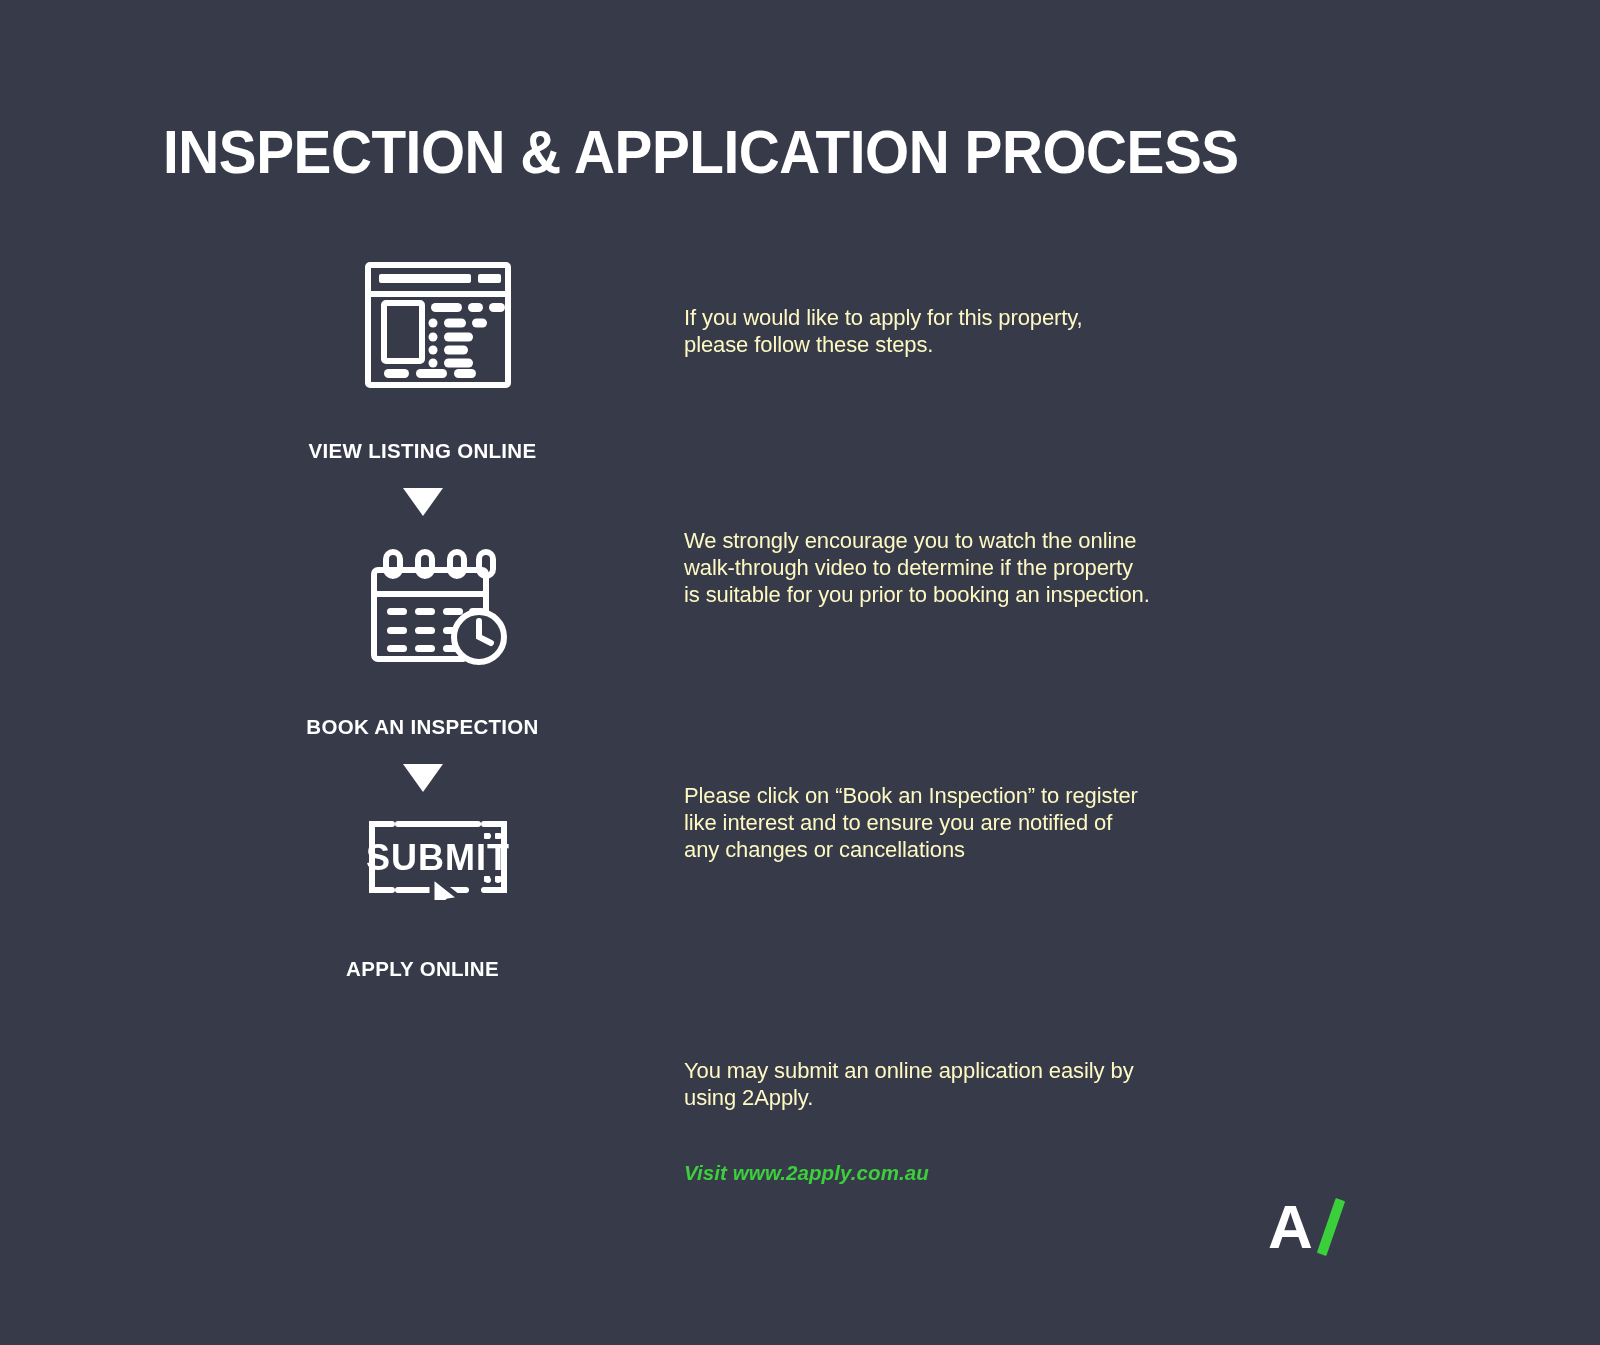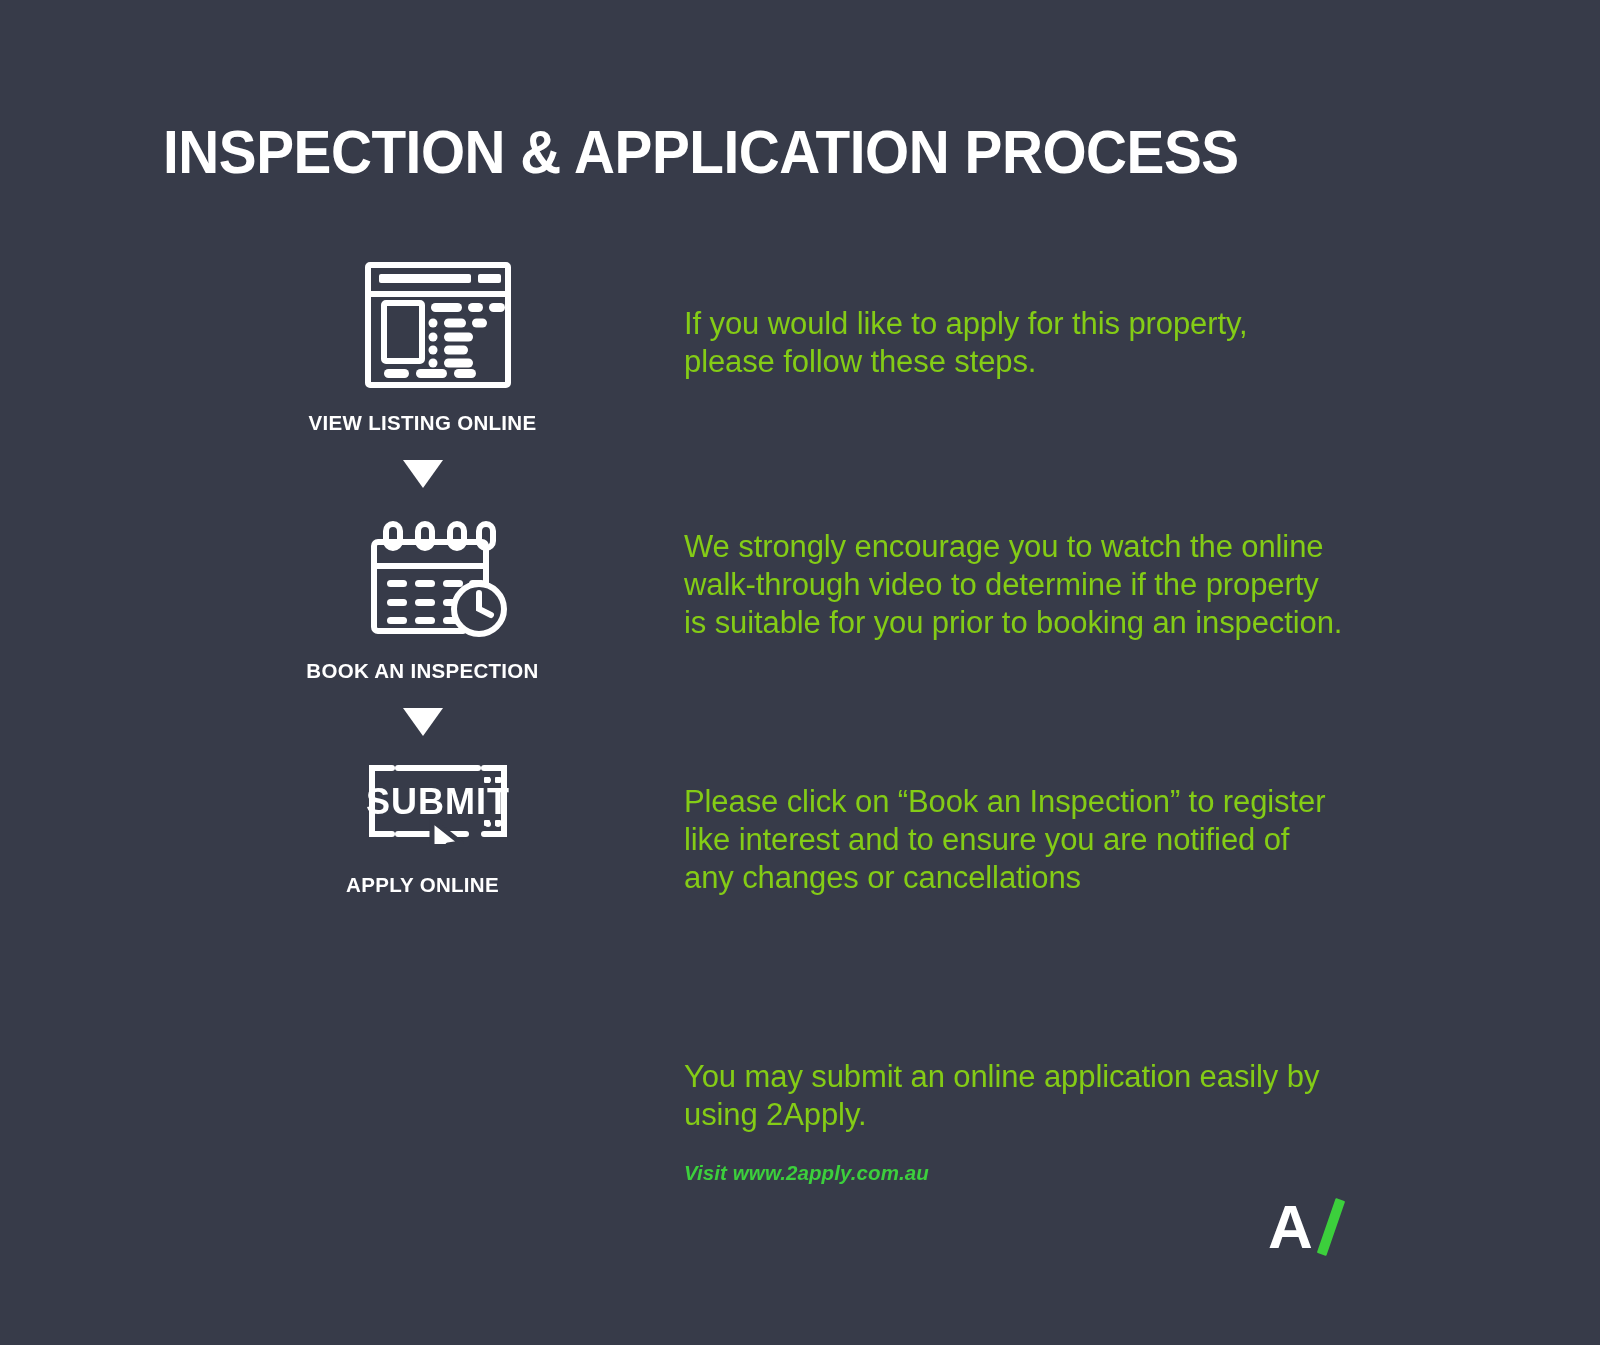--- a/index.html
+++ b/index.html
@@ -56,20 +56,21 @@
     margin-left: 31px;
   }
   .step-label {
     color: #ffffff;
     font-size: 20.5px;
     font-weight: bold;
     letter-spacing: 0.3px;
     text-align: left;
     line-height: 1.28;
     white-space: pre-line;
+    margin-top: 28px;
   }
   .arrow {
     width: 0;
     height: 0;
     border-left: 20px solid transparent;
     border-right: 20px solid transparent;
     border-top: 28px solid #ffffff;
   }
 
   .gap-icon-label-1 { height: 22px; }
@@ -82,22 +83,22 @@
 
   .gap-icon-label-3 { height: 18px; }
   .gap-label-arrow-3 { height: 24px; }
   .gap-arrow-icon-3 { height: 22px; }
 
   .gap-icon-label-4 { height: 28px; }
 
   
   .copy {
     position: absolute;
-    color: #84cc16;
-    font-size: 31px;
+    color: #fef9c3;
+    font-size: 22px;
     line-height: 1.22;
     letter-spacing: -0.1px;
     white-space: pre-line;
   }
   #copy1 { left: 684px; top: 305px; width: 760px; }
   #copy2 { left: 684px; top: 528px; width: 760px; }
   #copy3 { left: 684px; top: 783px; width: 760px; }
   #copy4 { left: 684px; top: 1058px; width: 740px; }
 
   .visit {

